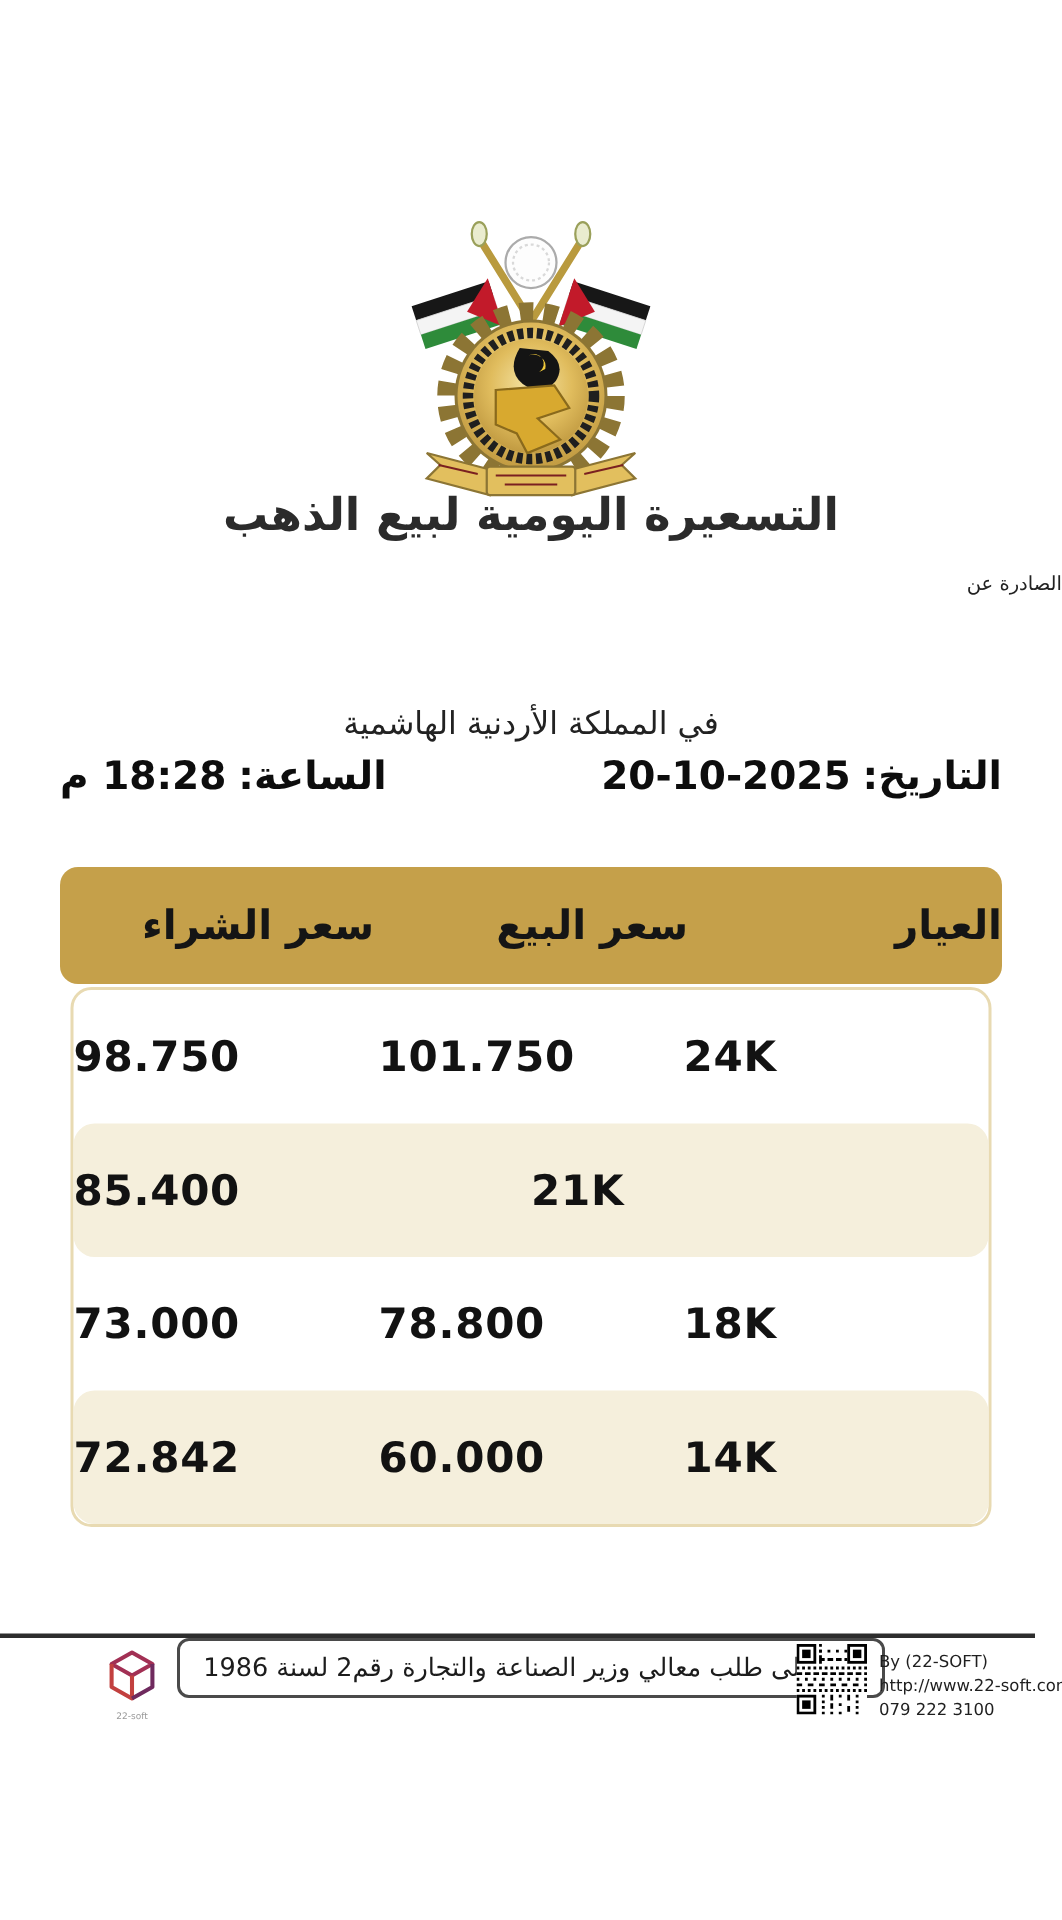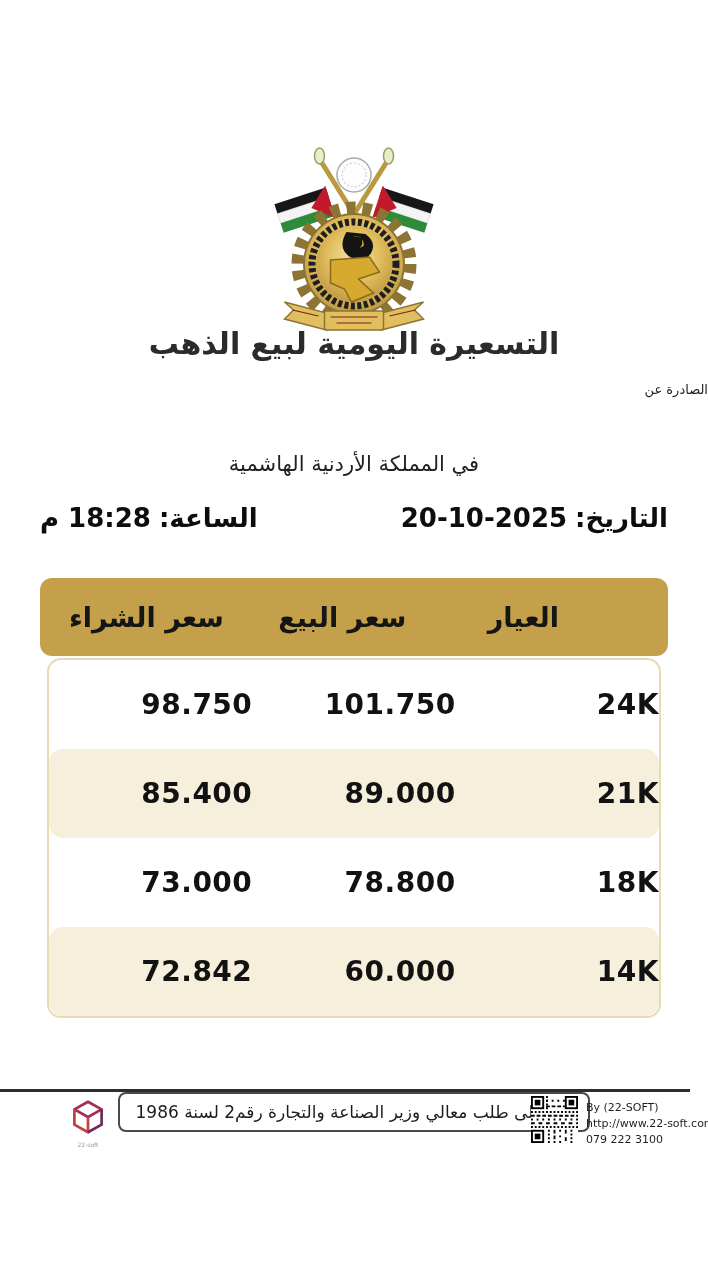--- a/index.html
+++ b/index.html
@@ -21,50 +21,50 @@
   }
   .issued-by {
     position:absolute; top:382px; left:0; width:100%;
     text-align:right; direction:rtl; font-size:13px; color:#222;
   }
   .syndicate {
     position:absolute; top:408px; left:0; width:100%;
     text-align:center; direction:rtl; font-size:17px; color:#222;
   }
   .kingdom {
-    position:absolute; top:452px; left:0; width:100%;
+    position:absolute; top:470px; left:0; width:100%;
     text-align:center; direction:rtl; font-size:21px; color:#222;
   }
 
   
   .dateline {
     position:absolute; top:503px; left:40px; right:40px;
     direction:rtl; display:flex; justify-content:space-between; align-items:center;
     font-size:26px; font-weight:700; color:#0d0d0d;
   }
   .dateline .pair { display:flex; gap:8px; direction:rtl; }
 
   
   .gold-table { position:absolute; top:578px; left:40px; width:628px; }
   .gt-head {
     height:78px; background:#C5A04A; border-radius:12px;
     display:flex; direction:rtl; align-items:center;
     font-size:27px; font-weight:700; color:#151515;
   }
-  .gt-head .cell { flex:1; text-align:left;margin-left:29px; }
+  .gt-head .cell { flex:1; text-align:right;margin-left:29px; }
   .gt-body {
     margin:2px 7px 0 7px;
     border:2px solid #E8DAB2; border-radius:14px;
     background:#ffffff; overflow:hidden;
   }
   .gt-row {
     height:89px; display:flex; direction:rtl; align-items:center;
     font-size:28px; font-weight:700; color:#121212;
   }
-  .gt-row .cell { flex:1; text-align:right; letter-spacing:0.5px;padding-left:15px; }
+  .gt-row .cell { flex:1; text-align:left; letter-spacing:0.5px; }
   .gt-row.alt { background:#F5EFDC; border-radius:14px; }
 
   
   .note-wrap { position:absolute; top:1092px; left:0; width:100%; text-align:center; }
   .note {
     display:inline-block; direction:rtl;
     border:2px solid #4a4a4a; border-radius:8px;
     padding:8px 16px; font-size:17px; color:#1c1c1c; background:#fff;
   }
 
@@ -176,21 +176,20 @@
       <div class="cell">سعر الشراء</div>
     </div>
     <div class="gt-body">
       <div class="gt-row">
         <div class="cell">24K</div>
         <div class="cell">101.750</div>
         <div class="cell">98.750</div>
       </div>
       <div class="gt-row alt">
         <div class="cell">21K</div>
-        <div class="cell">89.000</div>
         <div class="cell">85.400</div>
       </div>
       <div class="gt-row">
         <div class="cell">18K</div>
         <div class="cell">78.800</div>
         <div class="cell">73.000</div>
       </div>
       <div class="gt-row alt">
         <div class="cell">14K</div>
         <div class="cell">60.000</div>

